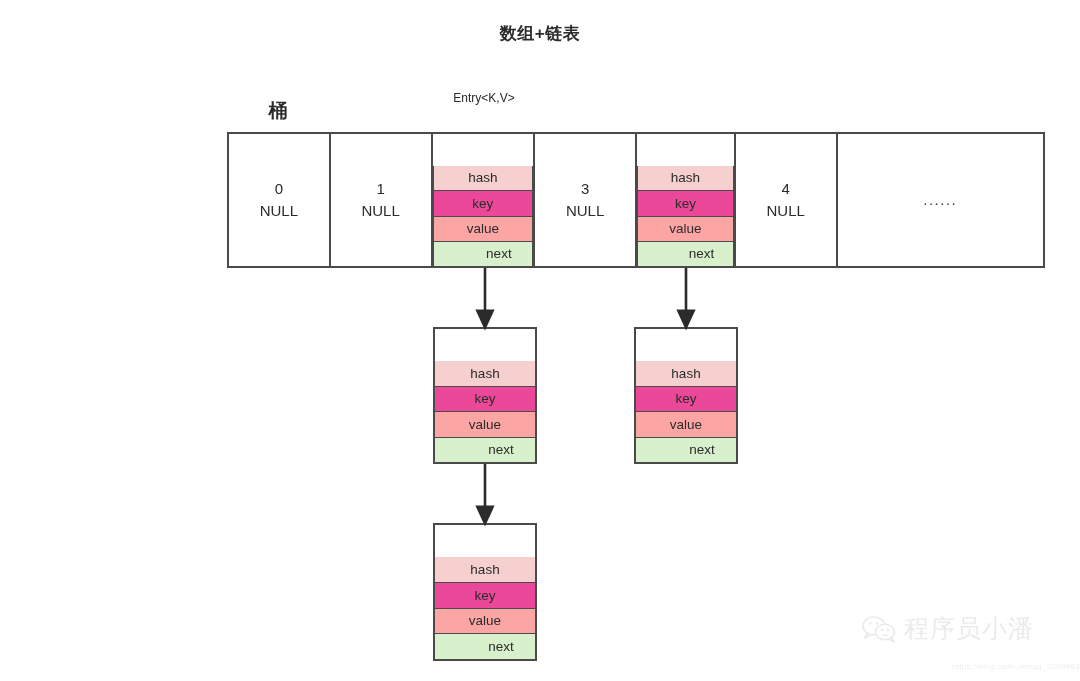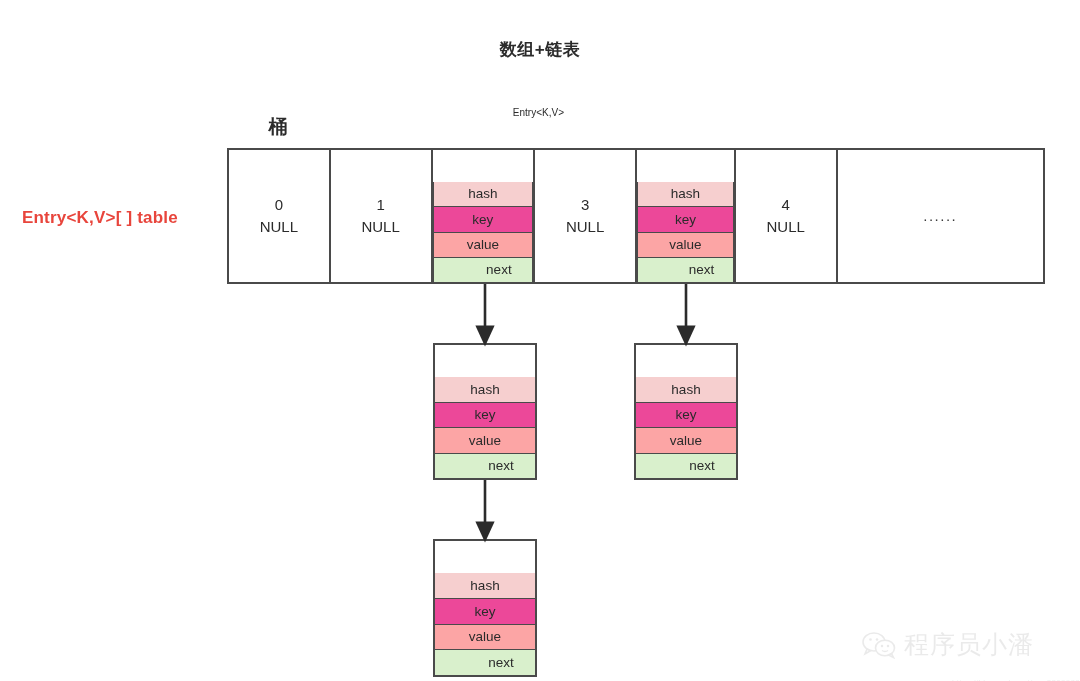--- a/index.html
+++ b/index.html
@@ -11,21 +11,21 @@
     height: 681px;
     background: #ffffff;
     font-family: "Liberation Sans", "DejaVu Sans", sans-serif;
     position: relative;
     overflow: hidden;
     color: #262626;
   }
 
   #canvas {
     position: absolute;
-    left: 0; top: 16px;
+    left: 0; top: 0;
     width: 1080px;
     height: 663px;
   }
 
   
   .title {
     position: absolute;
     left: 0;
     top: 22px;
     width: 1080px;
@@ -45,22 +45,22 @@
     font-size: 19px;
     font-weight: bold;
     color: #2b2b2b;
   }
 
   .label-entry-type {
     position: absolute;
     left: 404px;
     top: 91px;
     width: 160px;
-    text-align: right;
-    font-size: 10px;
+    text-align: center;
+    font-size: 12px;
     color: #2b2b2b;
   }
 
   .label-table {
     position: absolute;
     left: 22px;
     top: 192px;
     width: 200px;
     text-align: left;
     font-size: 17px;
@@ -194,21 +194,20 @@
 </head>
 <body>
 
 <div id="canvas">
 
   <div class="title">数组+链表</div>
 
   <div class="label-bucket">桶</div>
   <div class="label-entry-type">Entry&lt;K,V&gt;</div>
 
-  <div class="label-table">Entry&lt;K,V&gt;[ ] table</div>
 
   <div class="array">
 
     <div class="cell cell-null">
       <span>0</span>
       <span>NULL</span>
     </div>
 
     <div class="cell cell-null">
       <span>1</span>

